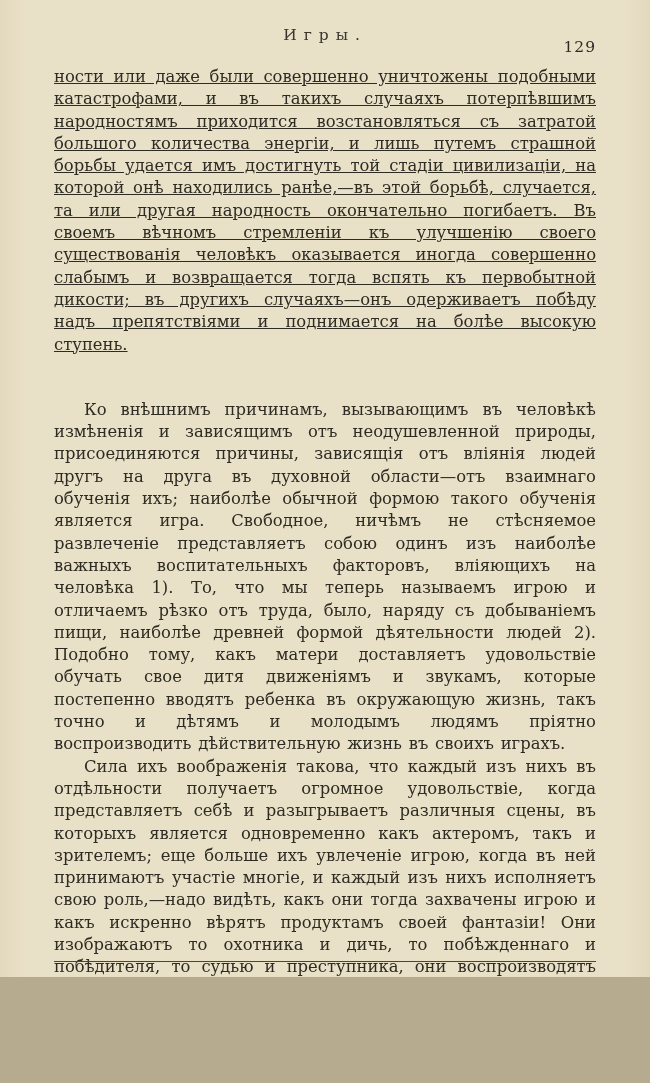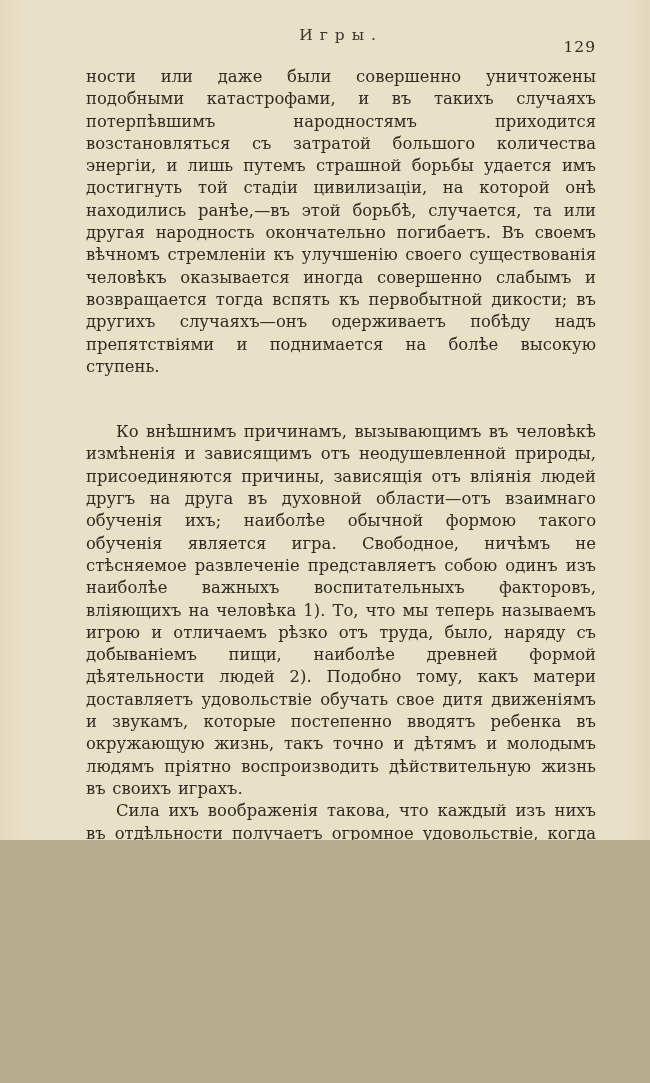--- a/index.html
+++ b/index.html
@@ -8,27 +8,26 @@
   }
   body {
     width: 650px;
     height: 1083px;
     background: #b7ab8f;
     font-family: "DejaVu Serif", "Liberation Serif", serif;
   }
   .page {
     position: relative;
     width: 650px;
-    height: 840px;
+    height: 977px;
     box-sizing: border-box;
     background: #e8dfc6;
     background-image: linear-gradient(90deg, #e3d9bd 0%, #e9e0c8 4%, #e9e0c8 96%, #e2d8bc 100%);
     color: #2e2b22;
     overflow: hidden;
-    padding-left: 32px;
   }
   .header {
     position: relative;
     margin: 26px 54px 0 54px;
     height: 22px;
     font-size: 15.5px;
   }
   .running-title {
     display: block;
     text-align: center;
@@ -47,20 +46,21 @@
     font-size: 16.4px;
     line-height: 22.3px;
     word-spacing: 1.5px;
   }
   .para {
     margin: 0;
     text-indent: 30px;
   }
   .para.no-indent {
     text-indent: 0;
+    text-decoration: underline;
   }
   .para.spaced {
     margin-top: 43px;
   }
   .bottom {
     position: absolute;
     left: 54px;
     right: 54px;
     top: 961px;
   }

